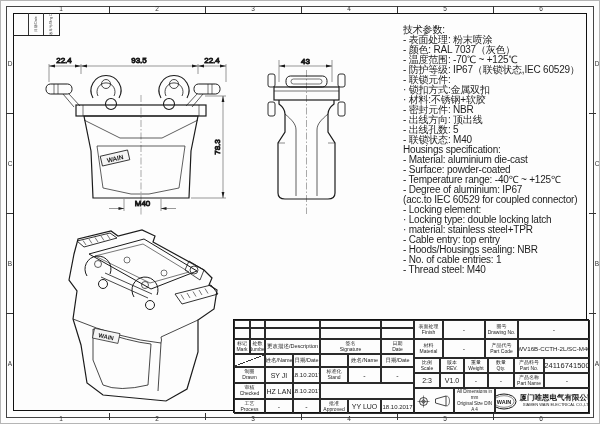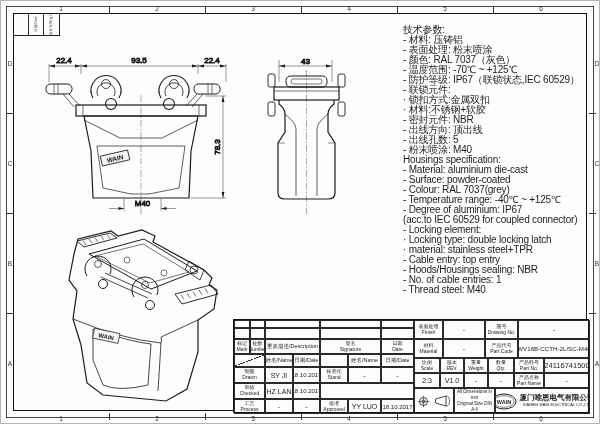--- a/index.html
+++ b/index.html
@@ -215,36 +215,34 @@
     <path d="M52,102 Q90,115 110,117 L107,158 Q78,165 62,158 L52,133 Z" stroke-width="0.8"></path>
 
     <g transform="rotate(12 66 110)">
       <rect x="52" y="104" width="26" height="10" stroke-width="0.7" fill="#f4f4f4"></rect>
       <text x="65" y="112" font-size="6" font-weight="bold" text-anchor="middle" fill="#1b1b1b" stroke="none">WAIN</text>
     </g>
   </svg>
 
   <div class="specs">
     <div>技术参数:</div>
-    <div>- 材料: 压铸铝</div>
     <div>- 表面处理: 粉末喷涂</div>
     <div>- 颜色: RAL 7037（灰色）</div>
     <div>- 温度范围: -70℃ ~ +125℃</div>
     <div>- 防护等级: IP67（联锁状态,IEC 60529）</div>
     <div>- 联锁元件:</div>
     <div>   · 锁扣方式:金属双扣</div>
     <div>   · 材料:不锈钢+软胶</div>
     <div>- 密封元件: NBR</div>
     <div>- 出线方向: 顶出线</div>
     <div>- 出线孔数: 5</div>
-    <div>- 粉末喷涂: M40</div>
+    <div>- 联锁状态: M40</div>
     <div>Housings specification:</div>
     <div>- Material: aluminium die-cast</div>
     <div>- Surface: powder-coated</div>
-    <div>- Colour: RAL 7037(grey)</div>
     <div>- Temperature range: -40℃ ~ +125℃</div>
     <div>- Degree of aluminium: IP67</div>
     <div>  (acc.to IEC 60529 for coupled connector)</div>
     <div>- Locking element:</div>
     <div>   · Locking type: double locking latch</div>
     <div>   · material: stainless steel+TPR</div>
     <div>- Cable entry: top entry</div>
     <div>- Hoods/Housings sealing: NBR</div>
     <div>- No. of cable entries: 1</div>
     <div>- Thread steel: M40</div>

